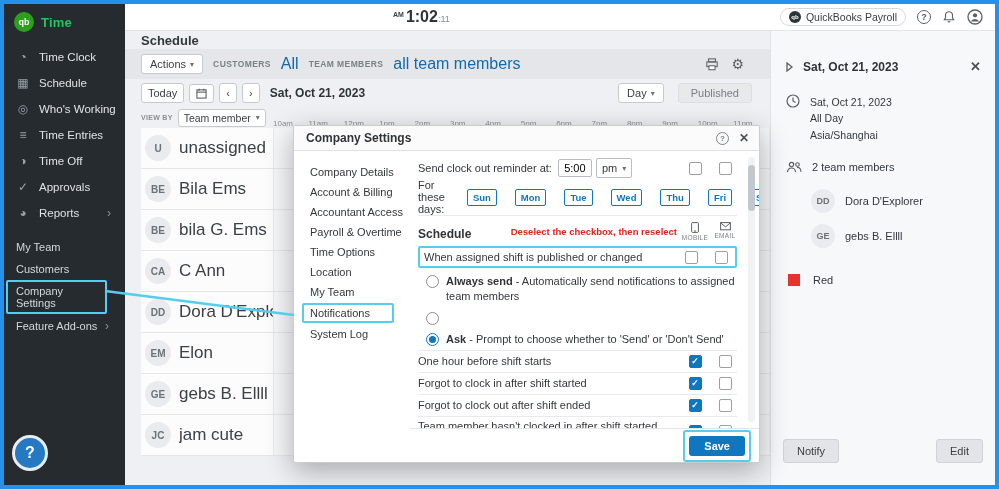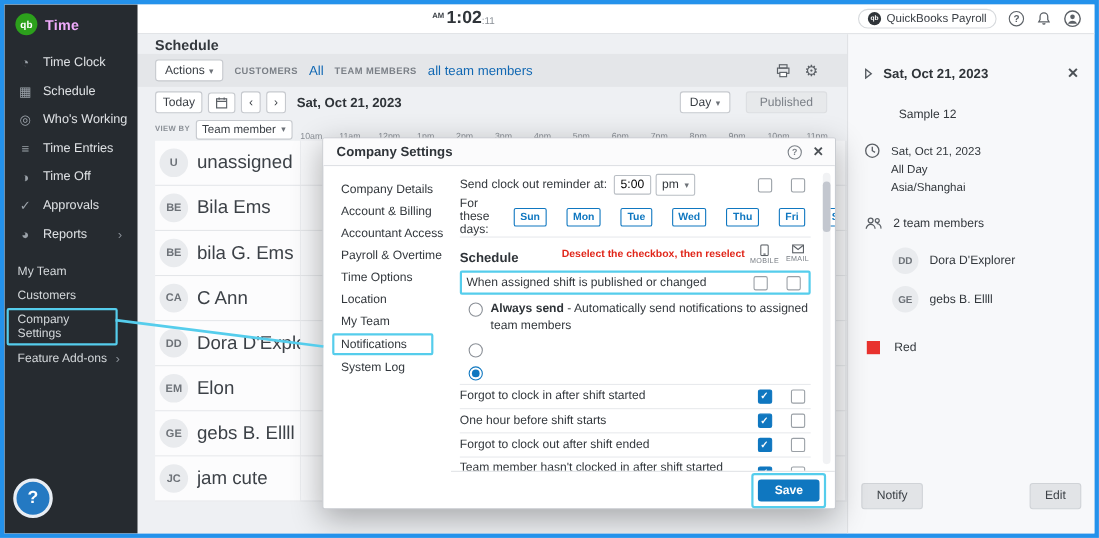--- a/index.html
+++ b/index.html
@@ -3,21 +3,21 @@
 <meta charset="utf-8">
 <style>
   * { margin:0; padding:0; box-sizing:border-box; }
   body { background:#ffffff; font-family:"Liberation Sans", sans-serif; }
   .frame { position:relative; width:999px; height:489px; border:4px solid #2492eb; background:#eef0f3; overflow:hidden; }
 
   
   .sidebar { position:absolute; left:0; top:0; bottom:0; width:121px; background:#262b30; z-index:5; }
   .brand { display:flex; align-items:center; gap:7px; padding:8px 10px 12px 10px; }
   .qb-logo { width:20px; height:20px; border-radius:50%; background:#2ca01c; color:#fff; font-weight:bold; font-size:9px; display:flex; align-items:center; justify-content:center; }
-  .brand-name { font-size:13px; color:#f0abfc; font-weight:bold; letter-spacing:.2px; }
+  .brand-name { font-size:13px; color:#22c55e; font-weight:bold; letter-spacing:.2px; }
   .side-item { display:flex; align-items:center; gap:9px; padding:6px 6px 6px 12px; font-size:11.5px; color:#dfe2e5; cursor:default; }
   .side-item .glyph { width:14px; color:#9aa1a8; font-size:12px; text-align:center; flex-shrink:0; }
   .chev { margin-left:auto; color:#8a9097; font-size:12px; padding-right:8px; }
   .chev:empty { display:none; }
   .side-links { margin-top:10px; }
   .link-item { padding:5px 8px 5px 12px; font-size:11px; color:#d4d8db; display:flex; align-items:center; }
   .link-item.highlighted { border:2px solid #55cdec; margin:0 18px 0 2px; padding:3px 4px 3px 8px; border-radius:2px; }
   .help-bubble { position:absolute; left:8px; bottom:14px; width:36px; height:36px; border-radius:50%; background:#2479c2; border:3px solid #e8edf3; color:#fff; display:flex; align-items:center; justify-content:center; font-size:16px; font-weight:bold; z-index:30; }
 
   
@@ -30,21 +30,21 @@
   .qb-pill { display:flex; align-items:center; gap:5px; border:1px solid #d7dadd; border-radius:11px; padding:2px 8px; font-size:10.5px; color:#3c4147; background:#fff; }
   .qb-pill .mini-circle { width:12px; height:12px; border-radius:50%; background:#2f3439; color:#fff; font-size:6px; font-weight:bold; display:flex; align-items:center; justify-content:center; }
   .icon-help { width:14px; height:14px; border-radius:50%; border:1.5px solid #5b6066; color:#5b6066; font-size:9px; font-weight:bold; display:flex; align-items:center; justify-content:center; }
 
   
   .schedule { position:absolute; left:121px; top:27px; width:645px; bottom:0; background:#eef0f3; }
   .sched-title { height:18px; padding-left:16px; font-size:13px; font-weight:bold; color:#33383d; display:flex; align-items:center; }
   .toolbar { height:30px; background:#e4e6e9; display:flex; align-items:center; gap:10px; padding:0 26px 0 16px; }
   .btn-w { background:#fff; border:1px solid #c6c9ce; border-radius:3px; font-size:11px; padding:3px 8px; color:#3a3f45; display:inline-flex; align-items:center; gap:4px; }
   .lbl-caps { font-size:8.5px; color:#7b8087; letter-spacing:.4px; font-weight:bold; }
-  .link-blue { color:#1168b3; font-size:12px; }
+  .link-blue { color:#1168b3; font-size:16px; }
   .tool-icons { margin-left:auto; display:flex; align-items:center; gap:12px; color:#5b6066; }
   .datebar { height:28px; display:flex; align-items:center; gap:5px; padding:0 18px 0 16px; }
   .btn-sq { background:#fff; border:1px solid #c6c9ce; border-radius:3px; font-size:11px; padding:3px 6px; color:#3a3f45; display:inline-flex; align-items:center; }
   .date-text { font-size:12px; font-weight:bold; color:#2f3439; margin-left:5px; }
   .datebar-right { margin-left:auto; display:flex; align-items:center; gap:14px; }
   .btn-pub { background:#e7e9eb; border:1px solid #dcdee1; border-radius:3px; font-size:11px; padding:3px 12px; color:#7a7f86; }
   .grid-head { height:21px; display:flex; align-items:center; padding-left:16px; }
   .viewby-wrap { width:132px; display:flex; align-items:center; gap:5px; flex-shrink:0; }
   .viewby-lbl { font-size:7px; font-weight:bold; color:#8a8f96; letter-spacing:.3px; }
   .viewby-sel { background:#fff; border:1px solid #c6c9ce; border-radius:3px; font-size:10.5px; padding:2px 5px; color:#3a3f45; display:flex; align-items:center; gap:5px; }
@@ -396,21 +396,20 @@
   <div class="panel">
     <div class="panel-head">
       <span>
         <svg class="icon-svg" width="9" height="10" viewBox="0 0 9 10">
             <path d="M2 1l5 4-5 4z" fill="none" stroke="#5b6066" stroke-width="1.3"></path>
           </svg>
       </span>
       <span class="panel-date">Sat, Oct 21, 2023</span>
       <span class="panel-x">✕</span>
     </div>
-    <div class="p-sample">Sample 12</div>
     <div class="p-inforow">
       <span>
         <svg class="icon-svg" width="14" height="14" viewBox="0 0 14 14">
             <circle cx="7" cy="7" r="6" fill="none" stroke="#5b6066" stroke-width="1.2"></circle>
             <path d="M7 3.5V7l2.5 1.5" fill="none" stroke="#5b6066" stroke-width="1.2"></path>
           </svg>
       </span>
       <span class="p-infotext">
         <div>Sat, Oct 21, 2023</div>
         <div>All Day</div>
@@ -571,40 +570,41 @@
               <span class="radio"></span>
               <span class="rtext"><b>Always send</b><span> - Automatically send notifications to assigned team members</span></span>
             </div>
 
             <div class="radio-row">
               <span class="radio"></span>
             </div>
 
             <div class="radio-row">
               <span class="radio selected"></span>
+              <span class="rtext"><b>Ask</b><span> - Prompt to choose whether to 'Send' or 'Don't Send'</span></span>
+            </div>
+
+            <div class="crow bt">
+              <span class="rlabel">
+                <span>One hour before shift starts</span>
+
+              </span>
+              <span class="cols">
+                <span class="cbcol">
+                  <span class="cb mobile"></span>
+                </span>
+                <span class="cbcol">
+                  <span class="cb"></span>
+                </span>
+              </span>
             </div>
 
             <div class="crow bt">
               <span class="rlabel">
                 <span>Forgot to clock in after shift started</span>
-
-              </span>
-              <span class="cols">
-                <span class="cbcol">
-                  <span class="cb mobile"></span>
-                </span>
-                <span class="cbcol">
-                  <span class="cb"></span>
-                </span>
-              </span>
-            </div>
-
-            <div class="crow bt">
-              <span class="rlabel">
-                <span>One hour before shift starts</span>
 
               </span>
               <span class="cols">
                 <span class="cbcol">
                   <span class="cb mobile"></span>
                 </span>
                 <span class="cbcol">
                   <span class="cb"></span>
                 </span>
               </span>

